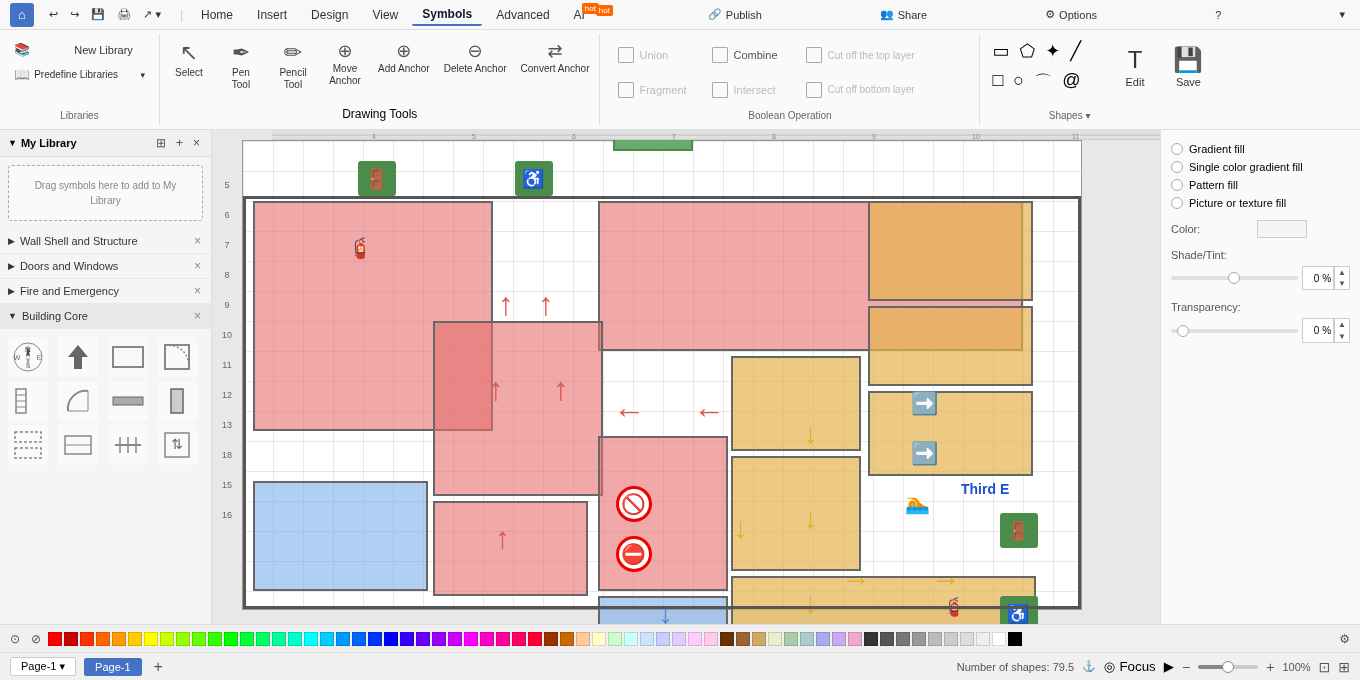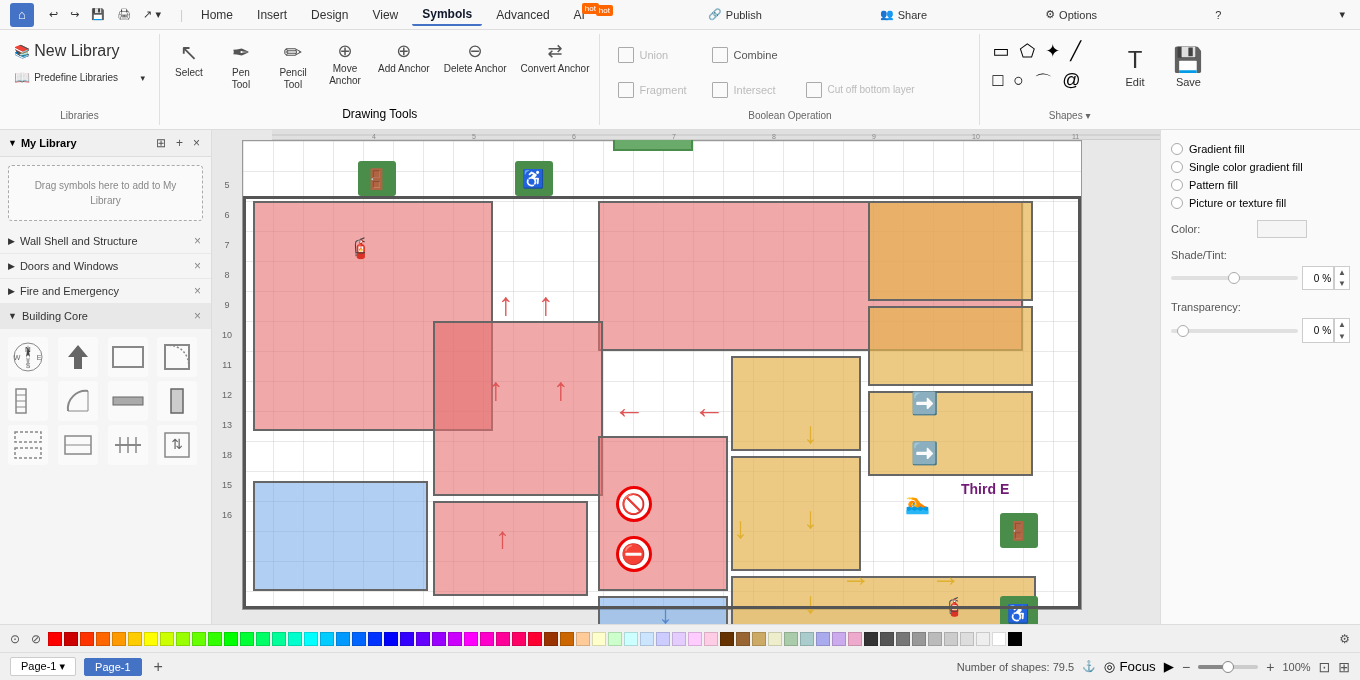--- a/index.html
+++ b/index.html
@@ -492,21 +492,21 @@
   <button class="publish-btn">?</button>
   <button class="publish-btn">▾</button>
 </div>
 
 <div class="ribbon">
 
   <div class="ribbon-section" style="min-width:160px;">
     <div style="display:flex; gap:4px; width:100%;">
       <button class="tool-btn" style="flex-direction:row; align-items:center; gap:4px; min-width:auto;">
         <span style="font-size:13px;">📚</span>
-        <span style="font-size:16px; white-space:nowrap;">New Library</span>
+        <span style="font-size:11px; white-space:nowrap;margin-left:40px;">New Library</span>
       </button>
     </div>
     <div style="width:100%; margin-top:2px;">
       <button class="tool-btn" style="flex-direction:row; align-items:center; gap:4px; min-width:auto; width:100%;">
         <span style="font-size:13px;">📖</span>
         <span style="font-size:10px; white-space:nowrap;">Predefine Libraries</span>
         <span style="margin-left:auto; font-size:9px;">▾</span>
       </button>
     </div>
     <div class="section-label">Libraries</div>
@@ -551,20 +551,24 @@
 
   <div class="ribbon-boolean">
     <div class="bool-row">
       <button class="bool-btn disabled">
         <span class="bool-icon"></span>
         <span>Union</span>
       </button>
       <button class="bool-btn">
         <span class="bool-icon"></span>
         <span>Combine</span>
+      </button>
+      <button class="bool-btn disabled">
+        <span class="bool-icon"></span>
+        <span style="font-size:10px;">Cut off the top layer</span>
       </button>
     </div>
     <div class="bool-row">
       <button class="bool-btn disabled">
         <span class="bool-icon"></span>
         <span>Fragment</span>
       </button>
       <button class="bool-btn disabled">
         <span class="bool-icon"></span>
         <span>Intersect</span>
@@ -812,21 +816,21 @@
       <div class="icon-symbol" style="left:105px; top:95px;">🧯</div>
       <div class="icon-symbol" style="left:700px; top:455px; font-size:18px;">🧯</div>
 
       <div class="no-entry" style="left:373px; top:345px;">🚫</div>
       <div class="no-entry" style="left:373px; top:395px;">⛔</div>
 
       <div class="person-icon" style="left:668px; top:250px; font-size:22px;">➡️</div>
       <div class="person-icon" style="left:668px; top:300px; font-size:22px;">➡️</div>
       <div class="person-icon" style="left:662px; top:350px; font-size:20px;">🏊</div>
 
-      <div class="third-e" style="left:718px; top:340px; color:#701a75; font-weight:bold; font-size:14px;">Third E</div>
+      <div class="third-e" style="left:718px; top:340px; color:#1d4ed8; font-weight:bold; font-size:14px;">Third E</div>
 
       <div class="exit-sign" style="position:absolute; top:372px; left:757px; width:38px; height:35px; background:#4a8c4a; border-radius:3px; display:flex; align-items:center; justify-content:center; color:white; font-size:18px;">🚪</div>
       <div class="wheelchair" style="position:absolute; top:455px; left:757px; width:38px; height:35px; background:#4a8c4a;">♿</div>
 
       <div style="position:absolute; inset:55px 0 0 0; border: 3px solid #555; pointer-events:none;"></div>
     </div>
 
     <div style="position:absolute; top:0; left:60px; right:0; height:10px; background:#e0e0e0; border-bottom:1px solid #ccc; display:flex; align-items:center; overflow:hidden;">
       <svg width="100%" height="10">
         <line x1="0" y1="5" x2="100%" y2="5" stroke="#aaa" stroke-width="0.5"></line>

